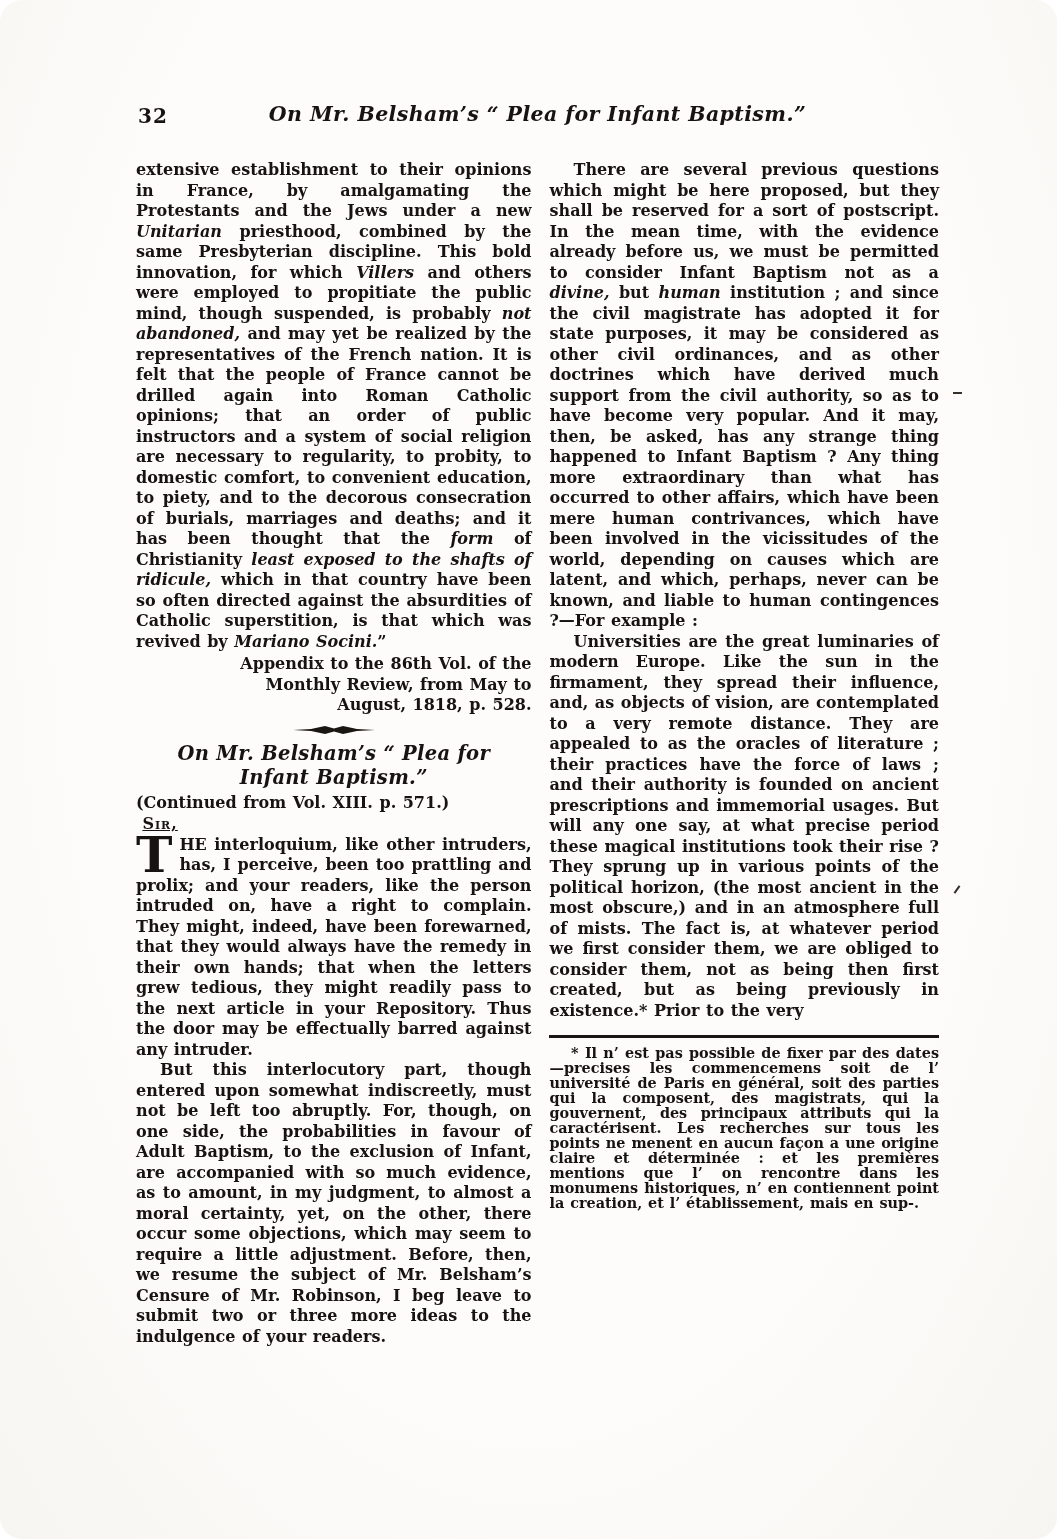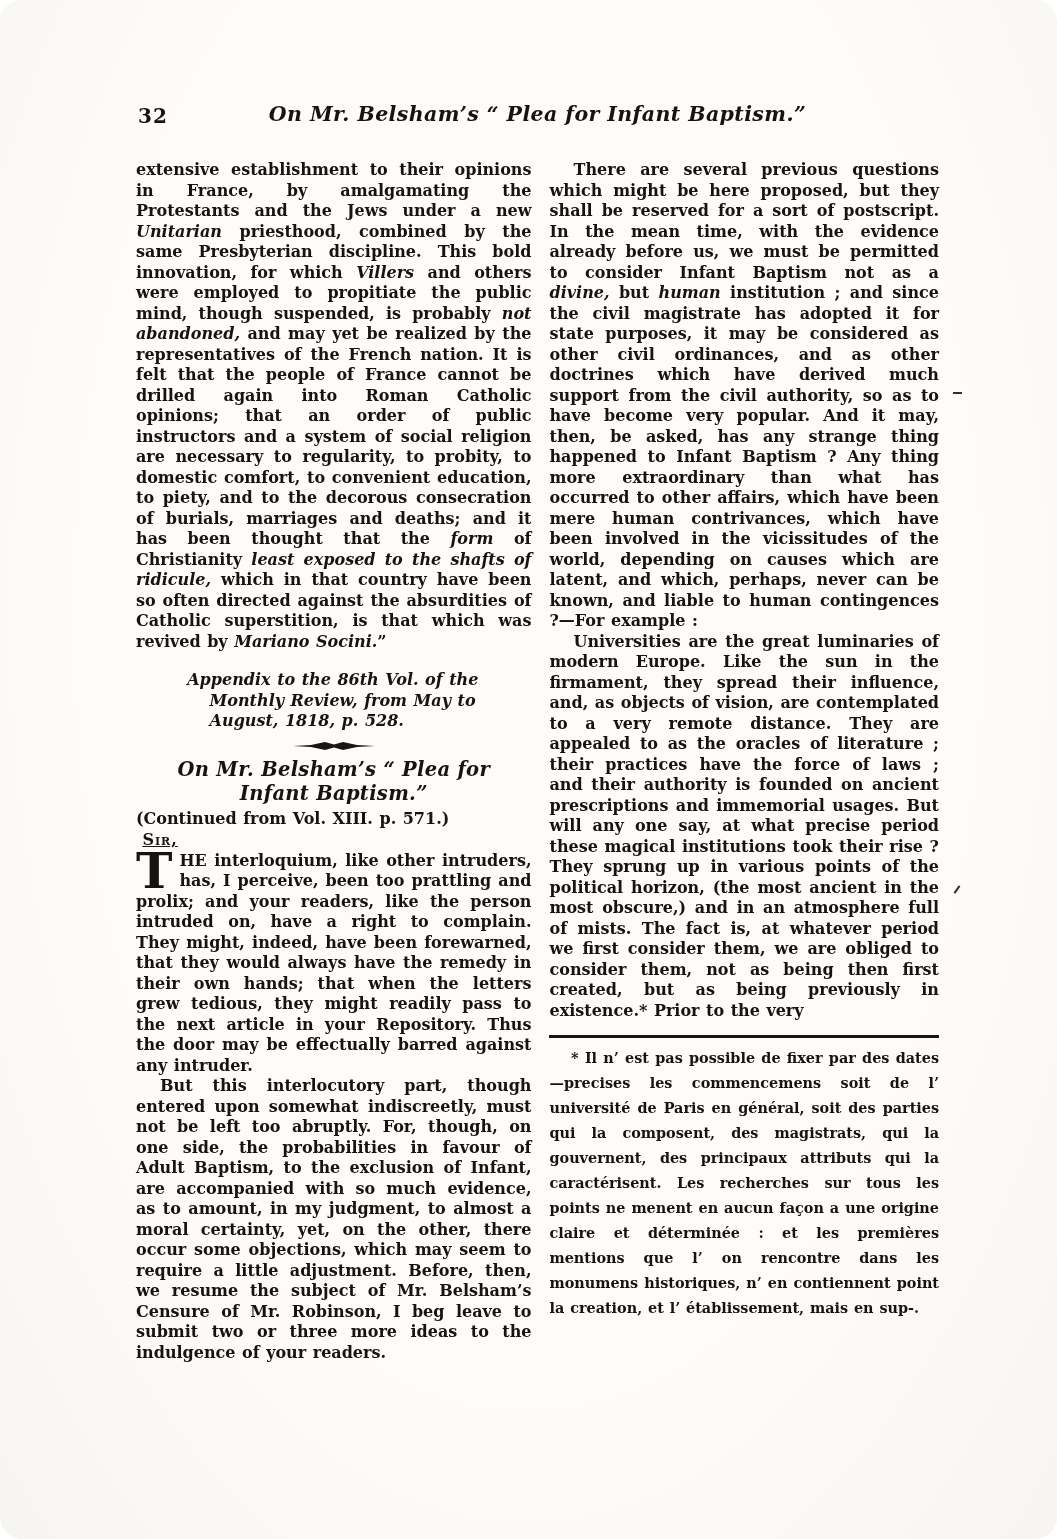--- a/index.html
+++ b/index.html
@@ -63,26 +63,25 @@
     font-weight: bold;
     text-align: justify;
     text-justify: inter-word;
     word-spacing: 0.06em;
     hyphens: auto;
   }
   p.indent { text-indent: 1.5em; }
   p.noindent { text-indent: 0; }
   
   p.citation {
-    margin-top: 18px;
-    text-align: left;
+    margin-top: 2px;
+    text-align: right;
     text-indent: -1.4em;
     padding-left: 4.6em;
     hyphens: none;
-    font-style: italic;
   }
   
   .divider {
     text-align: center;
     margin: 9px 0 7px 0;
     line-height: 0;
   }
   
   .article-title {
     margin: 2px 6px 0 6px;
@@ -127,21 +126,21 @@
   
   .footnote {
     margin-top: 14px;
   }
   .footnote-rule {
     border-top: 3px solid #181512;
     margin-bottom: 7px;
   }
   .footnote p {
     font-size: 14.4px;
-    line-height: 25px;
+    line-height: 15px;
     text-indent: 1.5em;
     hyphens: none;
   }
   .mark {
     position: absolute;
     background: #35302a;
   }
   .mark-dash { right: 95px; top: 392px; width: 9px; height: 2px; }
   .mark-tick { right: 99px; top: 885px; width: 2px; height: 9px; transform: rotate(35deg); }
 </style>

